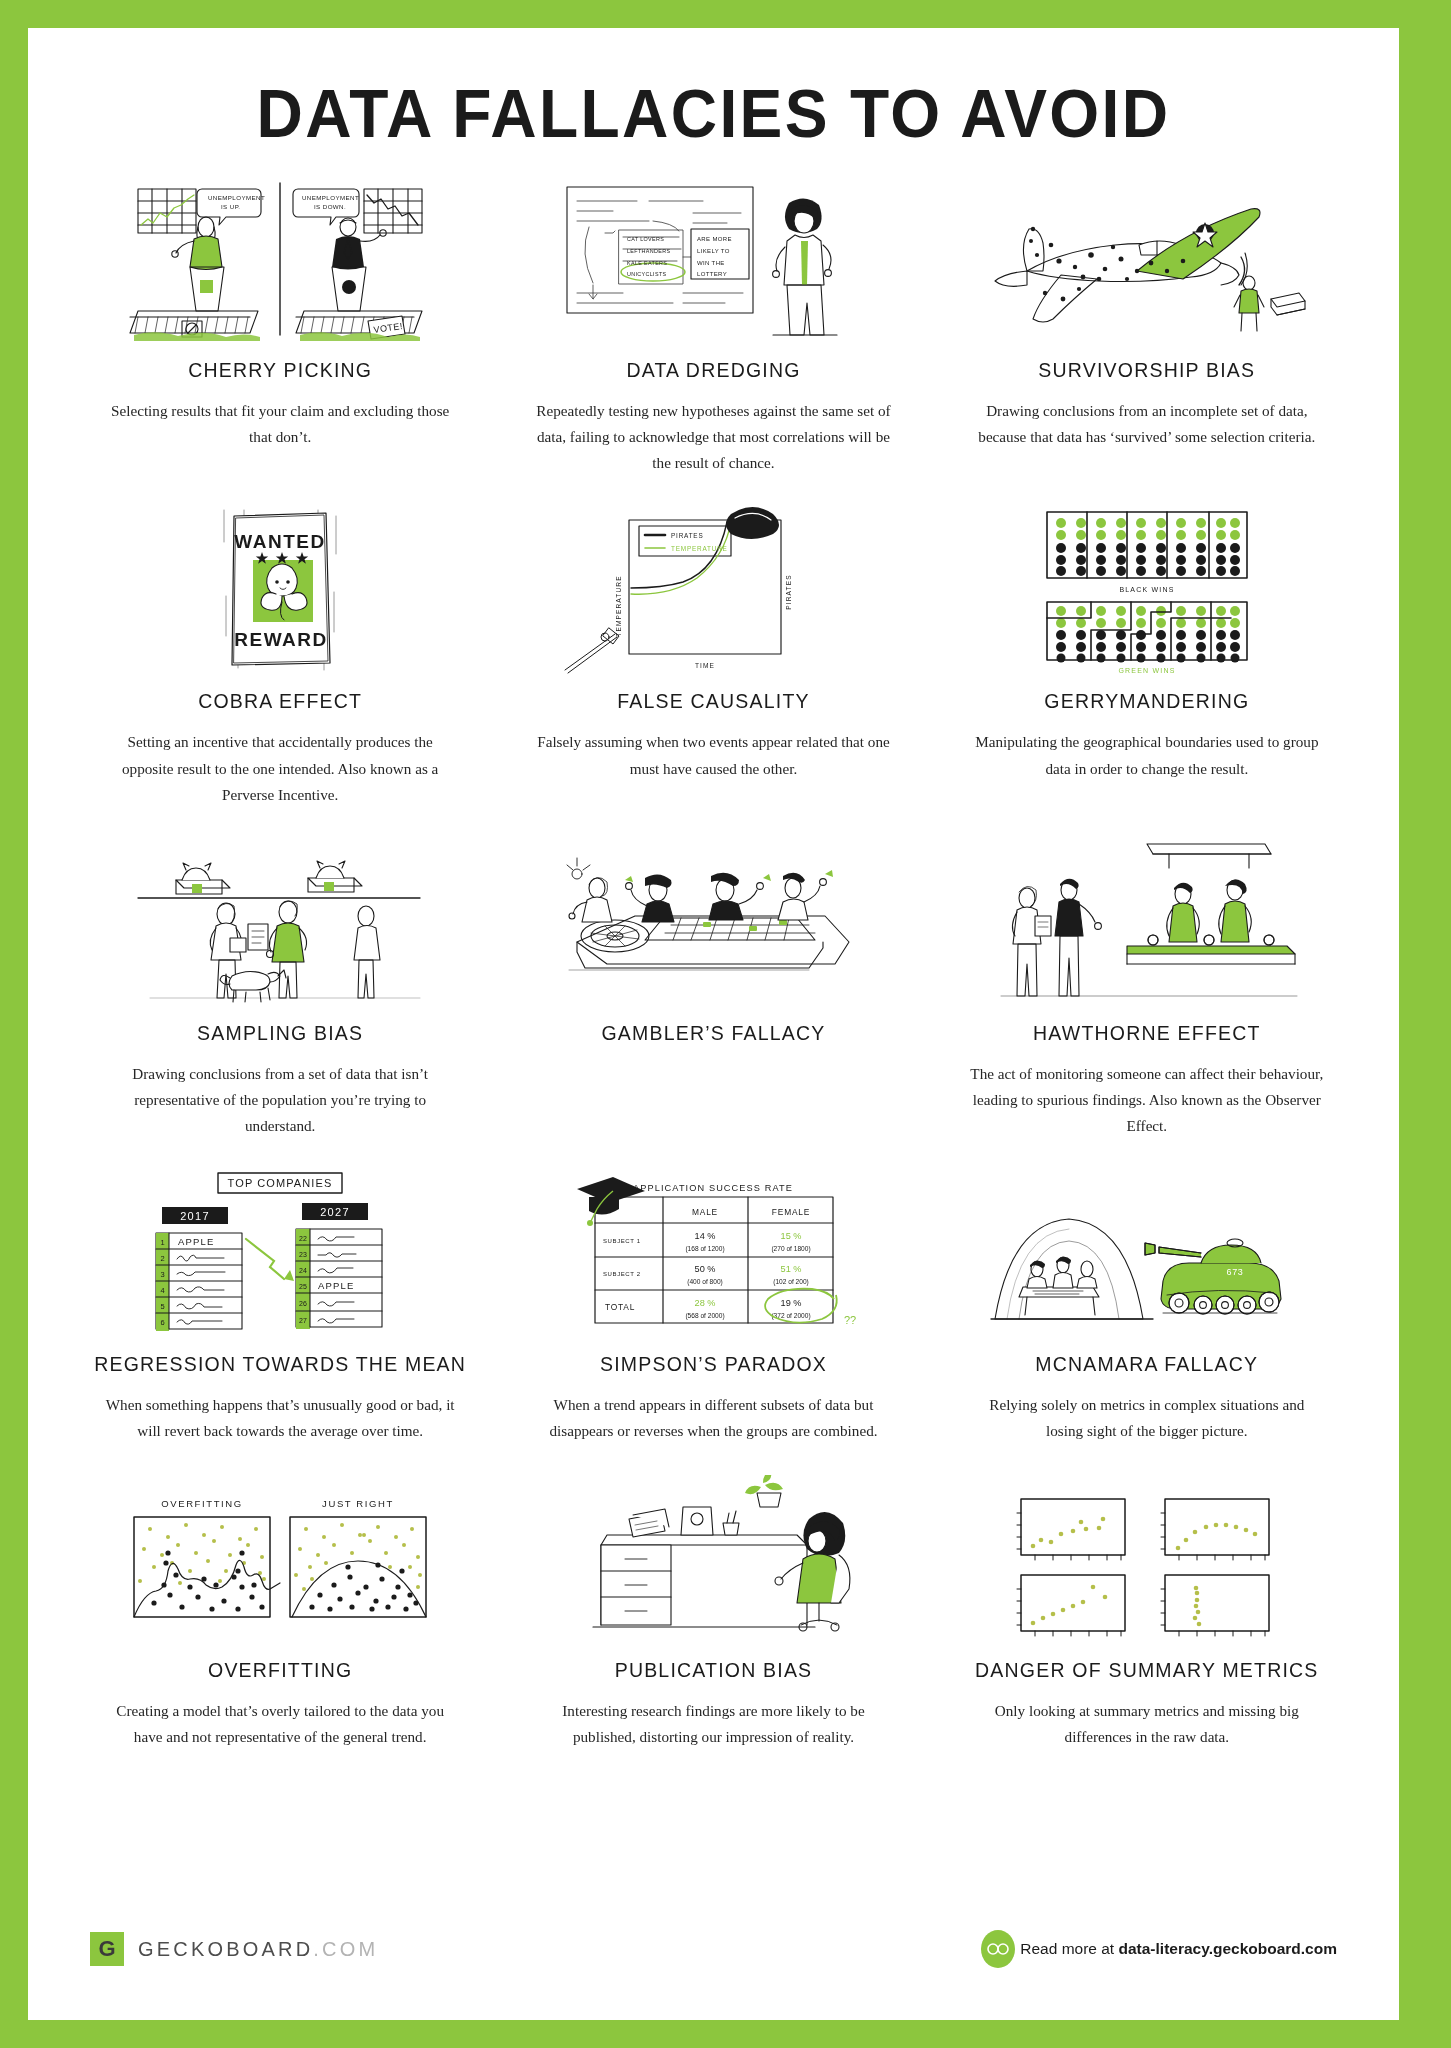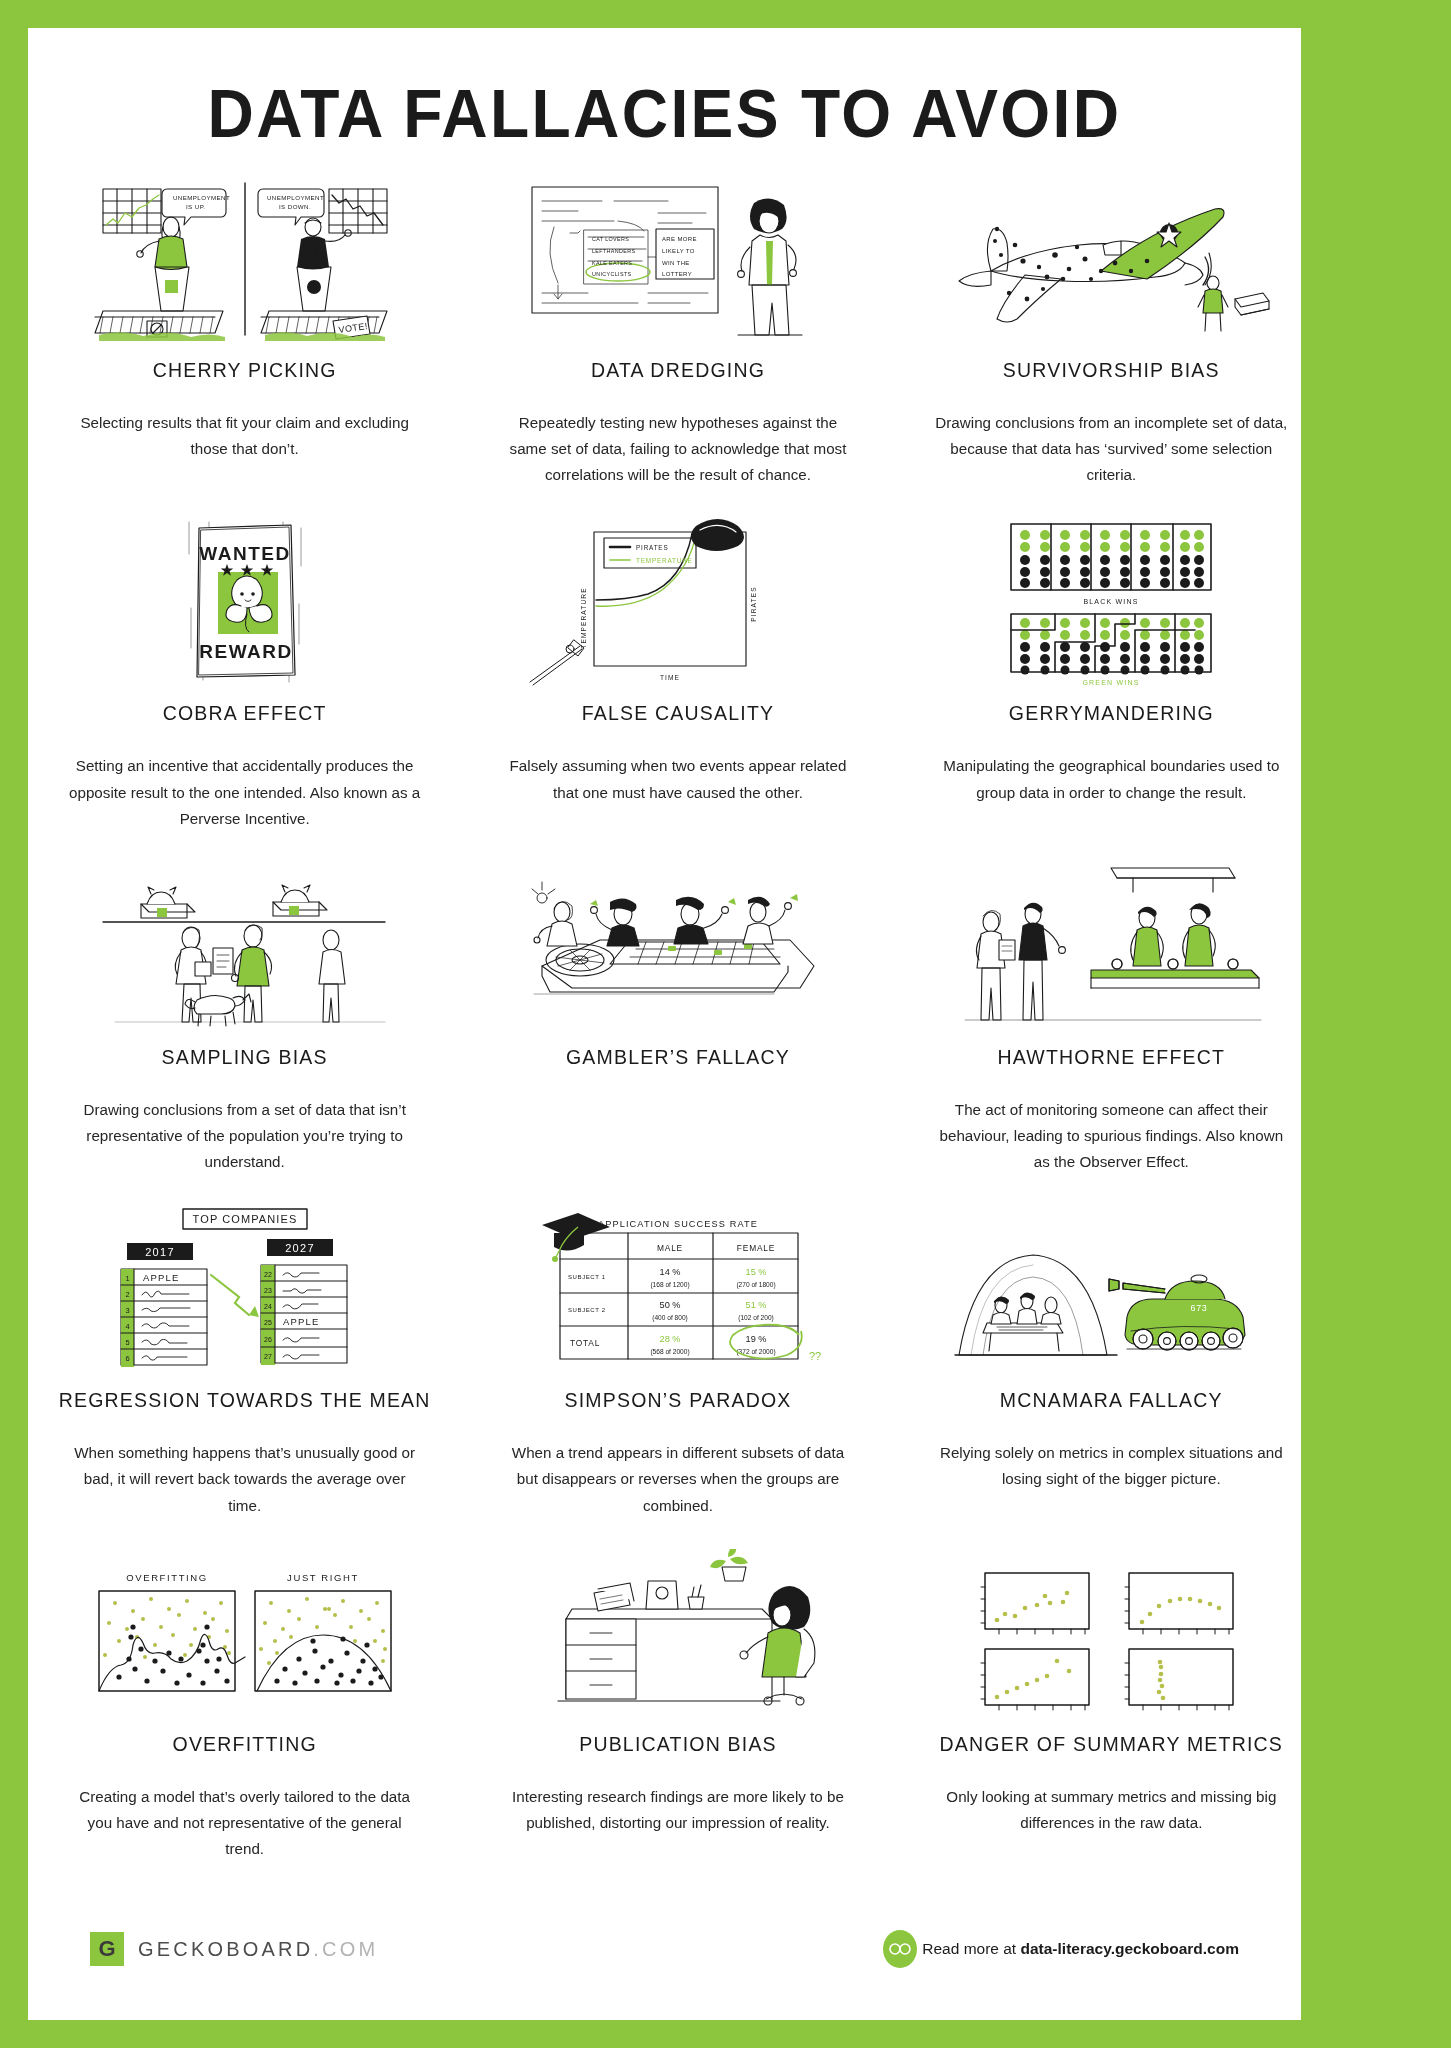--- a/index.html
+++ b/index.html
@@ -5,21 +5,21 @@
   * { box-sizing: border-box; margin: 0; padding: 0; }
   html, body { width: 1451px; height: 2048px; }
   body {
     background: #8CC63E;
     font-family: "Liberation Sans", sans-serif;
     overflow: hidden;
   }
   .poster {
     position: absolute;
     left: 28px; top: 28px;
-    width: 1273px; height: 1992px;
+    width: 1371px; height: 1992px;
     background: #ffffff;
   }
 
   
   .title {
     text-align: center;
     font-family: "Liberation Sans Narrow", "Liberation Sans", sans-serif;
     font-weight: bold;
     font-size: 69px;
     letter-spacing: 2.5px;
@@ -55,26 +55,26 @@
     font-family: "Liberation Sans Narrow", "Liberation Sans", sans-serif;
     font-weight: normal;
     font-size: 19.5px;
     letter-spacing: 1.2px;
     color: #1b1b1b;
     text-align: center;
     margin-top: 16px;
     white-space: nowrap;
   }
   .card-desc {
-    font-family: Liberation Sans, sans-serif;
+    font-family: Liberation Serif, serif;
     font-size: 15.2px;
     line-height: 1.72;
     color: #262626;
     text-align: center;
-    margin-top: 28px;
+    margin-top: 16px;
     max-width: 355px;
   }
   .row-spacer { height: 30px; }
 
   
   .footer {
     position: absolute;
     left: 0; right: 0; bottom: 52px;
     padding: 0 62px;
     display: flex;

